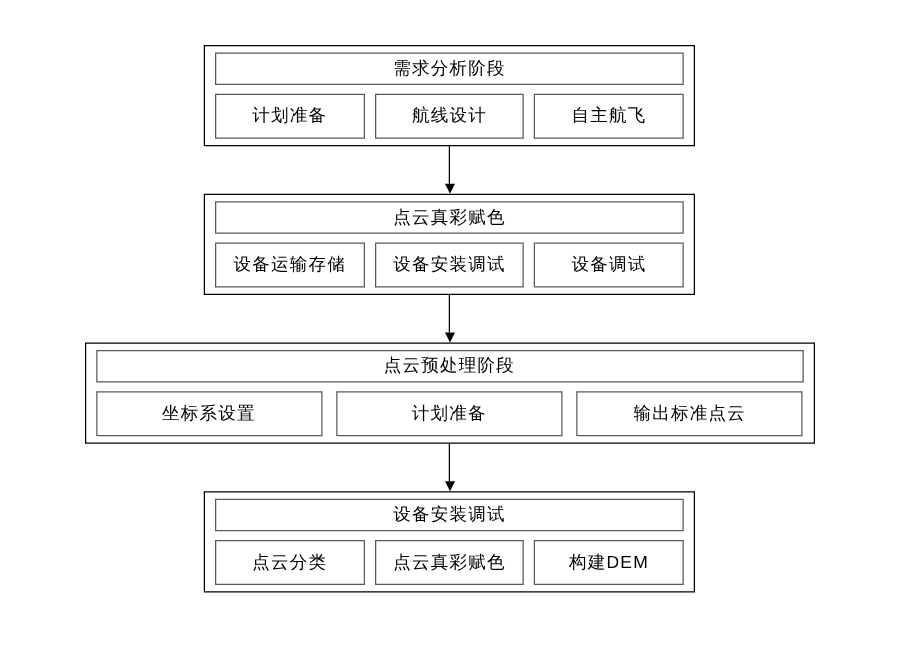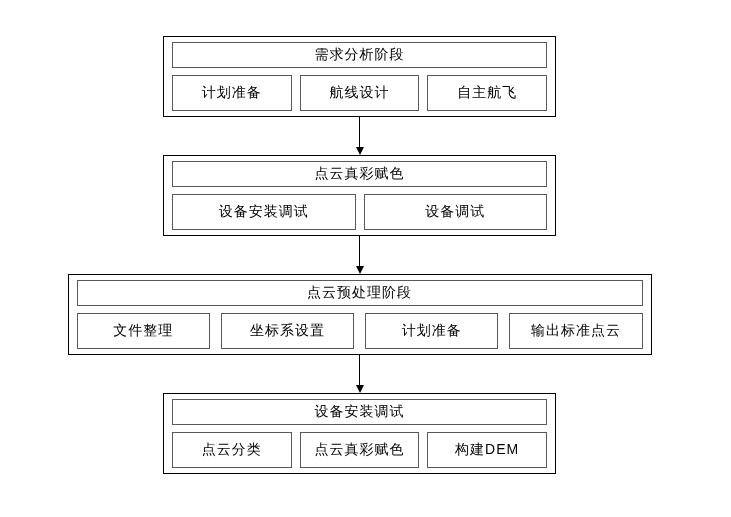--- a/index.html
+++ b/index.html
@@ -95,34 +95,34 @@
     </div>
 
     <div class="arrow">
       <span class="arrow-line"></span>
       <span class="arrow-head"></span>
     </div>
 
     <div class="stage">
       <div class="stage-title">点云真彩赋色</div>
       <div class="stage-items">
+        <div class="stage-item">设备运输存储</div>
         <div class="stage-item">设备安装调试</div>
         <div class="stage-item">设备调试</div>
       </div>
     </div>
 
     <div class="arrow">
       <span class="arrow-line"></span>
       <span class="arrow-head"></span>
     </div>
 
     <div class="stage wide">
       <div class="stage-title">点云预处理阶段</div>
       <div class="stage-items">
-        <div class="stage-item">文件整理</div>
         <div class="stage-item">坐标系设置</div>
         <div class="stage-item">计划准备</div>
         <div class="stage-item">输出标准点云</div>
       </div>
     </div>
 
     <div class="arrow">
       <span class="arrow-line"></span>
       <span class="arrow-head"></span>
     </div>

